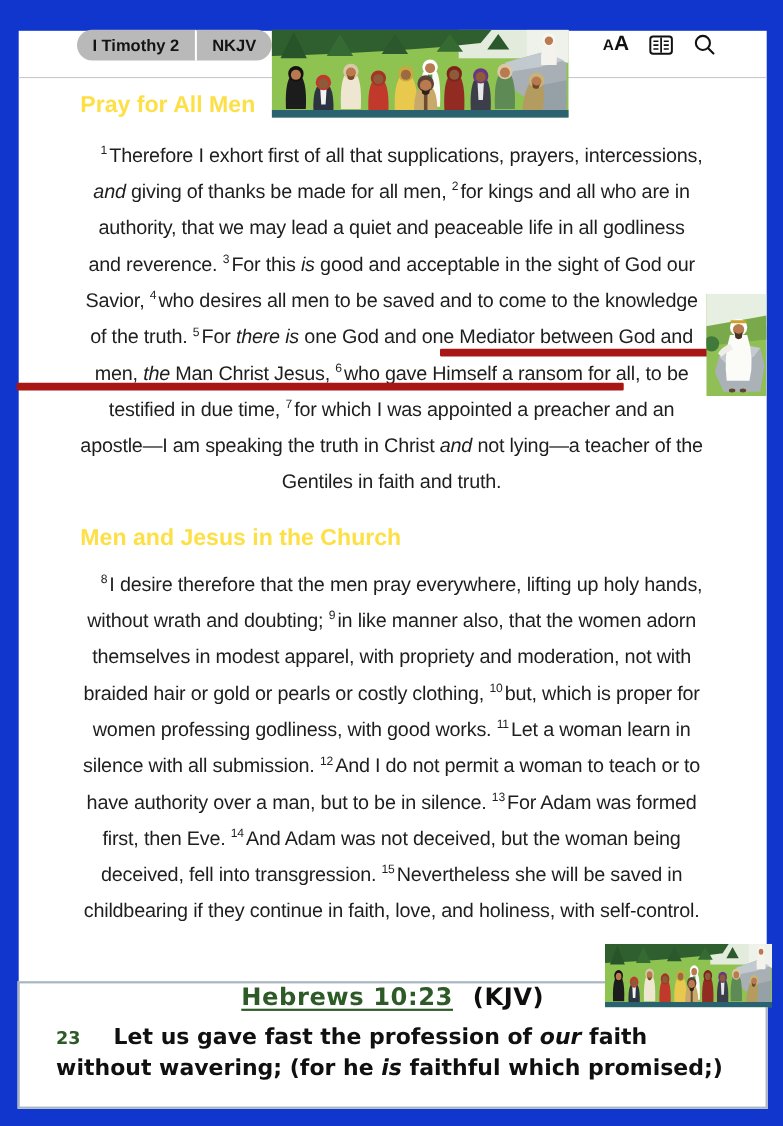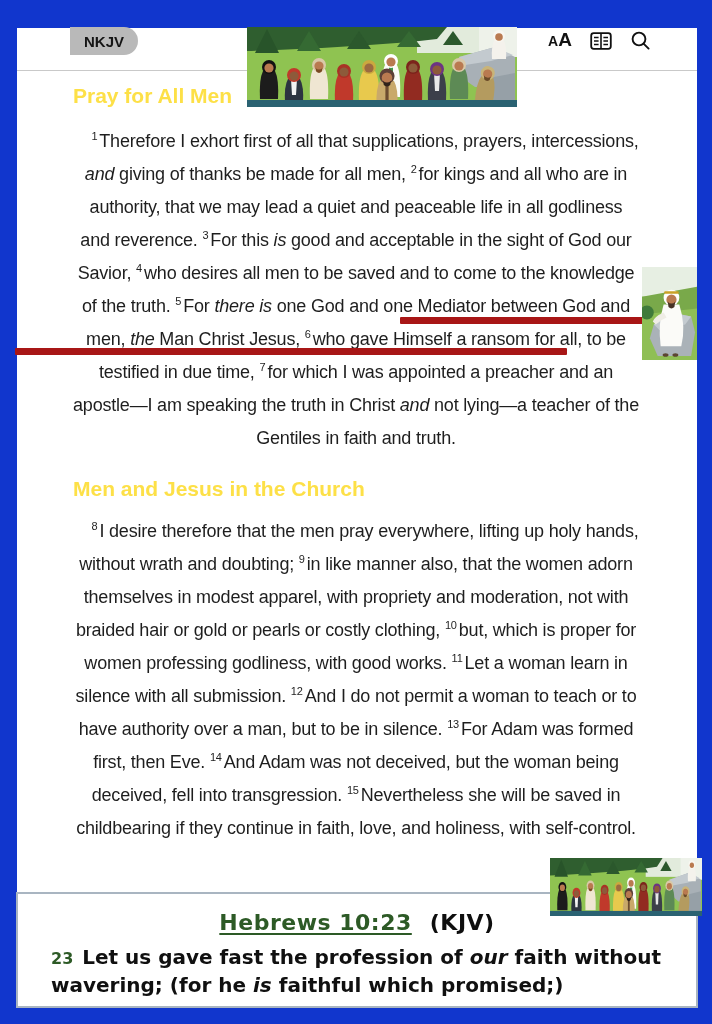--- a/index.html
+++ b/index.html
@@ -35,25 +35,25 @@
 
   
   .illus{position:absolute;z-index:6;line-height:0;}
   .illus-top{left:247px;top:27px;width:270px;height:80px;}
   .illus-side{left:642px;top:267px;width:55px;height:93px;}
   .illus-bottom{left:550px;top:858px;width:152px;height:58px;z-index:7;}
 
   
   .card{position:absolute;left:16px;top:892px;width:682px;height:116px;background:#ffffff;
         border:2px solid #a9b5c1;z-index:4;font-family:"DejaVu Sans",sans-serif;}
-  .card-head{margin-top:16px;text-align:center;font-weight:bold;font-size:22px;letter-spacing:0.5px;}
+  .card-head{margin-top:1px;text-align:center;font-weight:bold;font-size:22px;letter-spacing:0.5px;}
   .card-ref{color:#2d5a26;text-decoration:underline;text-decoration-thickness:2px;text-underline-offset:3px;}
   .card-kjv{color:#0e0e0e;margin-left:18px;}
   .card-quote{margin-top:9px;padding:0 26px 0 33px;font-weight:bold;font-size:20px;line-height:26px;color:#101010;}
-  .card-vnum{color:#2d5a26;font-size:16px;margin-right:9px;}
+  .card-vnum{color:#2d5a26;font-size:16px;margin-right:30px;}
   .card-quote em{}
 </style>
 </head>
 <body>
 
 <div class="page">
 
   <svg width="0" height="0" style="position:absolute" aria-hidden="true">
     <defs>
       <symbol id="crowd-scene" viewBox="0 0 270 80" preserveAspectRatio="none">
@@ -156,20 +156,21 @@
         <ellipse cx="24" cy="89" rx="3" ry="1.8" fill="#5c4632"></ellipse>
         <ellipse cx="34" cy="89" rx="3" ry="1.8" fill="#5c4632"></ellipse>
       </symbol>
     </defs>
   </svg>
 
   <div class="content"></div>
   <div class="hdr-sep"></div>
 
   <div class="pillgroup">
+    <div class="pill left">I Timothy 2</div>
     <div class="pill right">NKJV</div>
   </div>
 
   <div class="hdr-icons">
     <div class="aa">
       <span class="a1">A</span><span class="a2">A</span>
     </div>
     <div style="line-height:0;">
       <svg width="24" height="20" viewBox="0 0 24 20">
         <rect x="2.2" y="2.2" width="19.6" height="15.6" rx="2.5" fill="none" stroke="#111" stroke-width="1.8"></rect>

